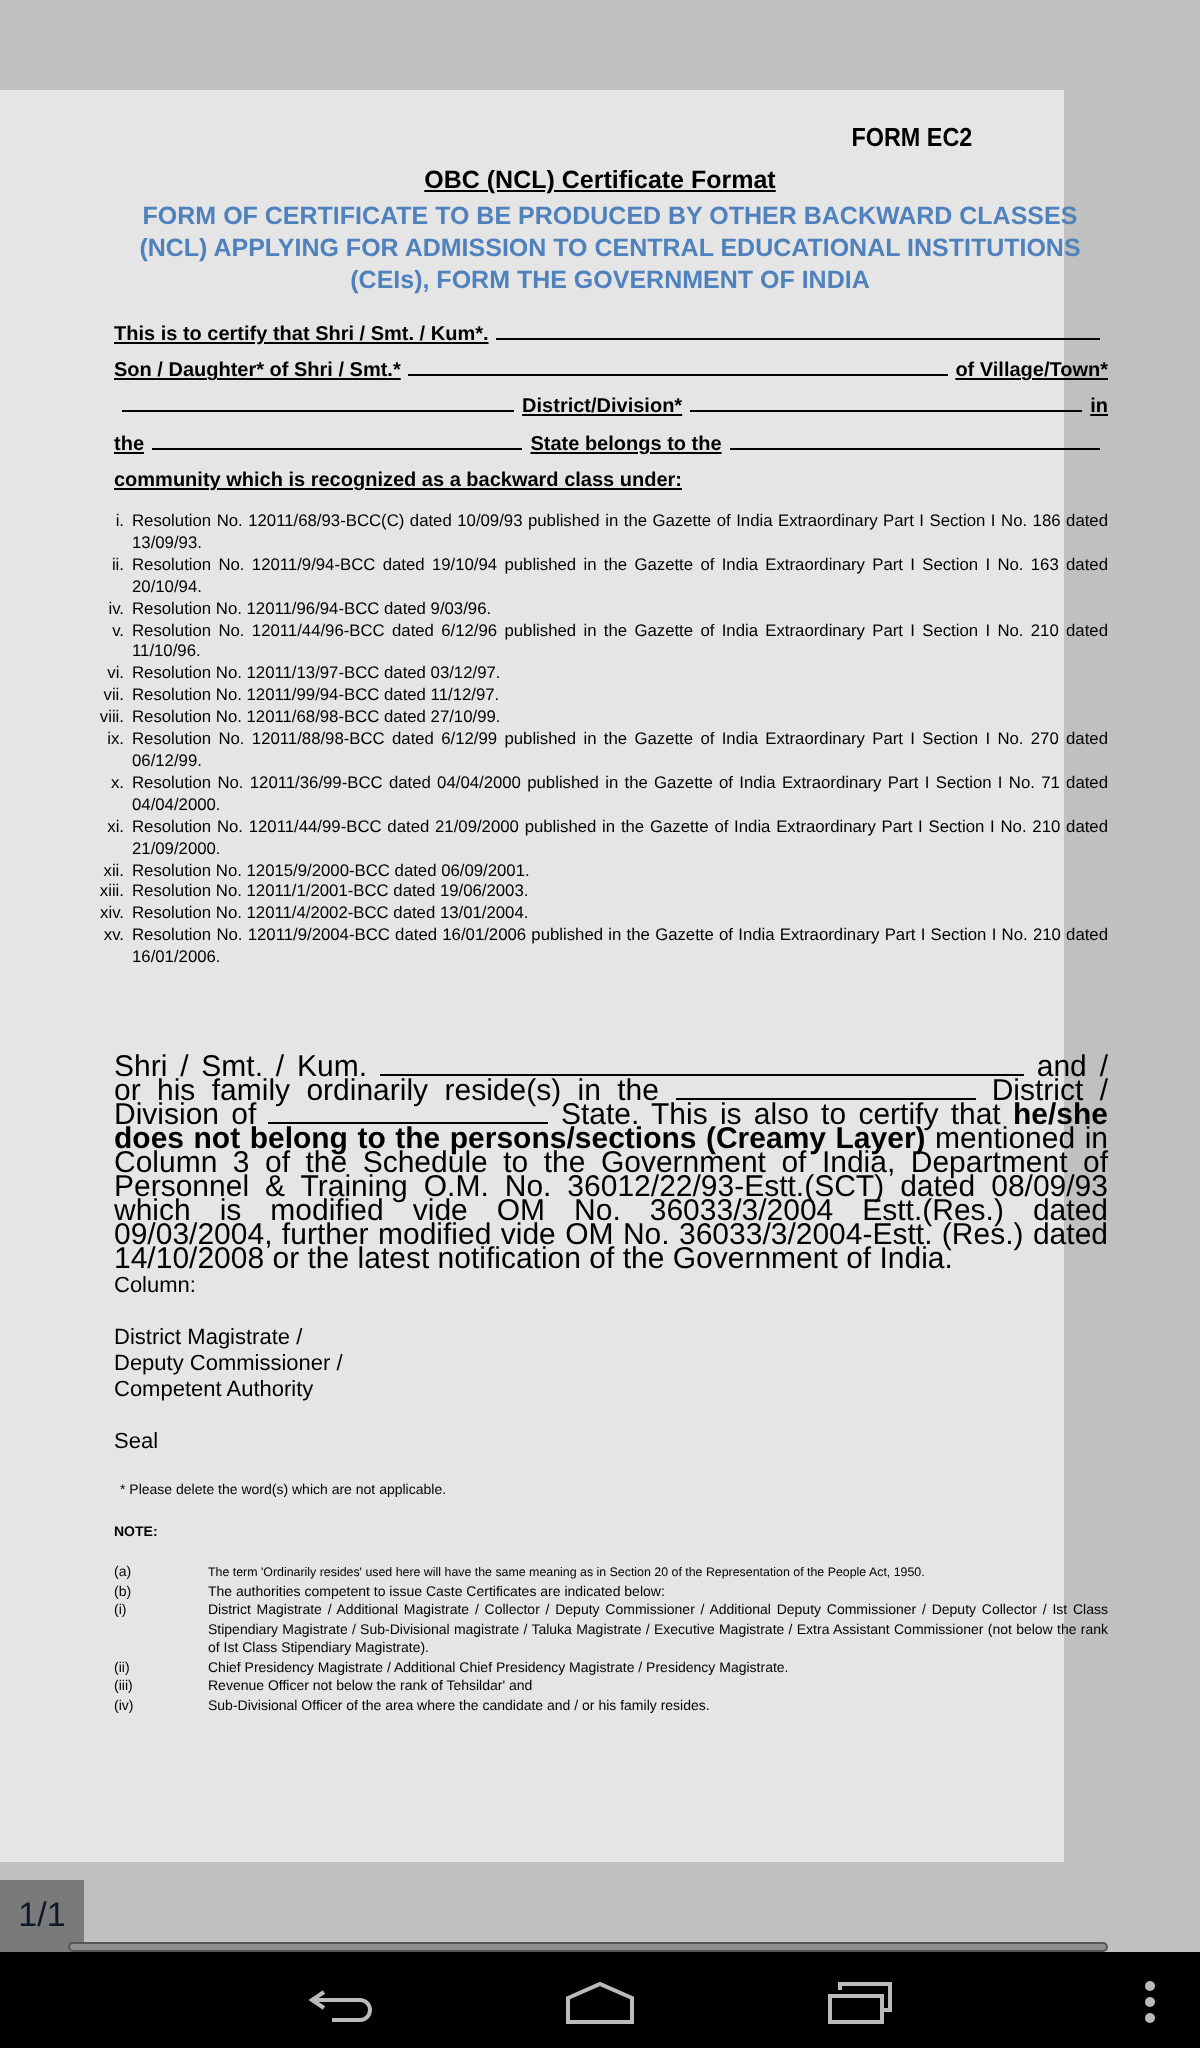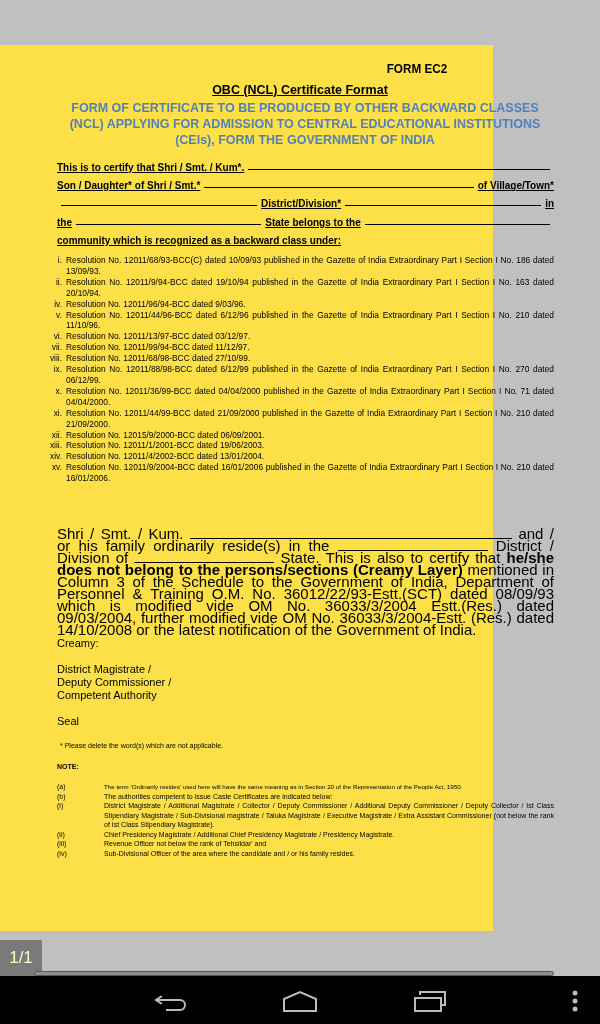--- a/index.html
+++ b/index.html
@@ -1,39 +1,39 @@
 <!DOCTYPE html>
 <html><head>
 <meta charset="utf-8">
 <style>
   html, body { margin:0; padding:0; }
   body { width:600px; height:1024px; position:relative; overflow:hidden; background:#c0c0c0; font-family:"Liberation Sans", sans-serif; }
   .topbar { position:absolute; left:0; top:0; width:600px; height:45px; background:#c0c0c0; }
-  .page { position:absolute; left:0; top:45px; width:493px; height:886px; background:#fde047; color:#000; }
+  .page { position:absolute; left:0; top:45px; width:532px; height:886px; background:#e5e5e5; color:#000; }
   .form-code { position:absolute; right:46px; top:16px; font-weight:bold; font-size:13px; font-family:"Liberation Sans Narrow","Liberation Sans", sans-serif; transform:scaleX(0.9); transform-origin:right; }
   .title { position:absolute; left:0; width:600px; top:38px; text-align:center; font-weight:bold; font-size:12.5px; text-decoration:underline; }
   .subtitle { position:absolute; left:60px; width:490px; top:55px; text-align:center; font-weight:bold; font-size:12.5px; color:#4f81bd; line-height:16px; }
   .certify { position:absolute; left:57px; width:497px; top:114px; font-size:10px; font-weight:bold; line-height:18.2px; text-align:justify; }
   .certify .row { display:flex; justify-content:space-between; white-space:nowrap;text-decoration:underline; }
   .blank { flex:1; border-bottom:1px solid #000; margin:0 4px 4px; height:10px; }
   .res-list { position:absolute; left:44px; width:510px; top:210px; font-size:8.4px; line-height:10.9px; margin:0; padding:0; list-style:none; }
   .res-list li { display:flex; }
   .res-list .num { width:18px; text-align:right; padding-right:4px; flex:none; }
   .res-list .txt { flex:1; text-align:justify; }
   .para { position:absolute; left:57px; width:497px; top:483px; font-size:15px; line-height:12px; text-align:justify; }
   .para .ul { display:inline-block; border-bottom:1px solid #000; height:9px; vertical-align:baseline; }
   .sig { position:absolute; left:57px; font-size:11px; line-height:13px; }
   .footnote { position:absolute; left:60px; top:697px; font-size:7px; }
   .note-head { position:absolute; left:57px; top:718px; font-size:7px; font-weight:bold; }
   .notes { position:absolute; left:57px; width:497px; top:737px; font-size:7px; line-height:9.5px; }
   .notes .nrow { display:flex; }
   .notes .lbl { width:47px; flex:none; }
   .notes .ntxt { flex:1; text-align:justify; }
   .bottombar { position:absolute; left:0; top:931px; width:600px; height:45px; background:#c0c0c0; }
-  .pagebox { position:absolute; left:0; top:9px; width:42px; height:36px; background:#7a7a7a; color:#fef9c3; font-size:17px; line-height:36px; text-align:center; }
+  .pagebox { position:absolute; left:0; top:9px; width:42px; height:36px; background:#7a7a7a; color:#0f172a; font-size:17px; line-height:36px; text-align:center; }
   .scroll { position:absolute; left:34px; top:40px; width:518px; height:3px; background:#8e8e8e; border:1px solid #555; border-radius:3px; }
   .navbar { position:absolute; left:0; top:976px; width:600px; height:48px; background:#000; }
   .nav-btn { position:absolute; top:8px; width:50px; height:34px; display:flex; align-items:center; justify-content:center; }
 </style>
 </head>
 <body>
 
 <div class="topbar"></div>
 
 <div class="page">
@@ -136,21 +136,21 @@
     <span class="ul" style="width:322px"></span>
     <span>and / or his family ordinarily reside(s) in the</span>
     <span class="ul" style="width:150px"></span>
     <span>District / Division of</span>
     <span class="ul" style="width:140px"></span>
     <span>State. This is also to certify that</span>
     <b>he/she does not belong to the persons/sections (Creamy Layer)</b>
     <span>mentioned in Column 3 of the Schedule to the Government of India, Department of Personnel &amp; Training O.M. No. 36012/22/93-Estt.(SCT) dated 08/09/93 which is modified vide OM No. 36033/3/2004 Estt.(Res.) dated 09/03/2004, further modified vide OM No. 36033/3/2004-Estt. (Res.) dated 14/10/2008 or the latest notification of the Government of India.</span>
   </div>
 
-  <div class="sig" style="top:592px">Creamy:</div>
+  <div class="sig" style="top:592px">Column:</div>
   <div class="sig" style="top:618px">
     <div>District Magistrate /</div>
     <div>Deputy Commissioner /</div>
     <div>Competent Authority</div>
   </div>
   <div class="sig" style="top:670px">Seal</div>
 
   <div class="footnote">* Please delete the word(s) which are not applicable.</div>
   <div class="note-head">NOTE:</div>
 

